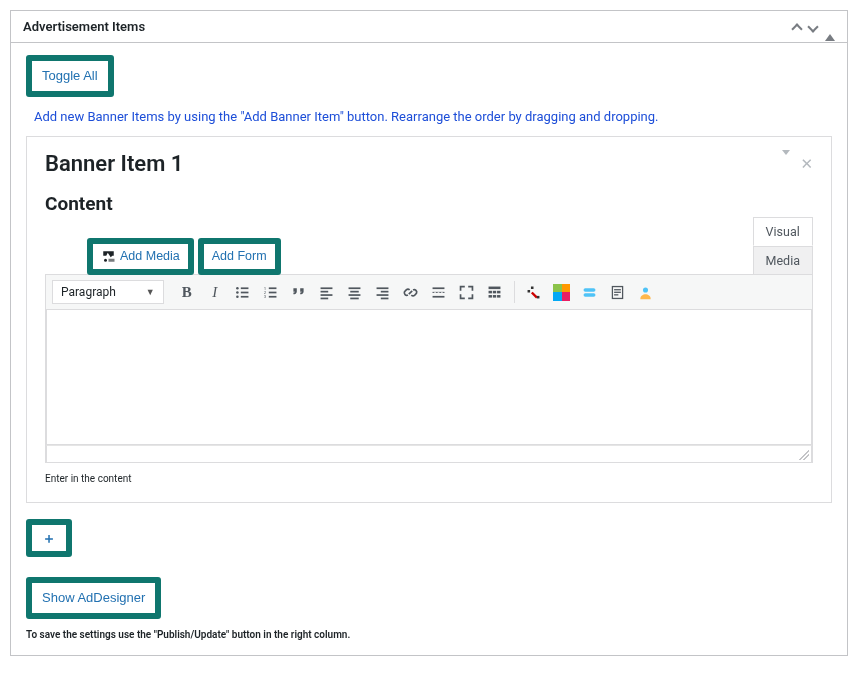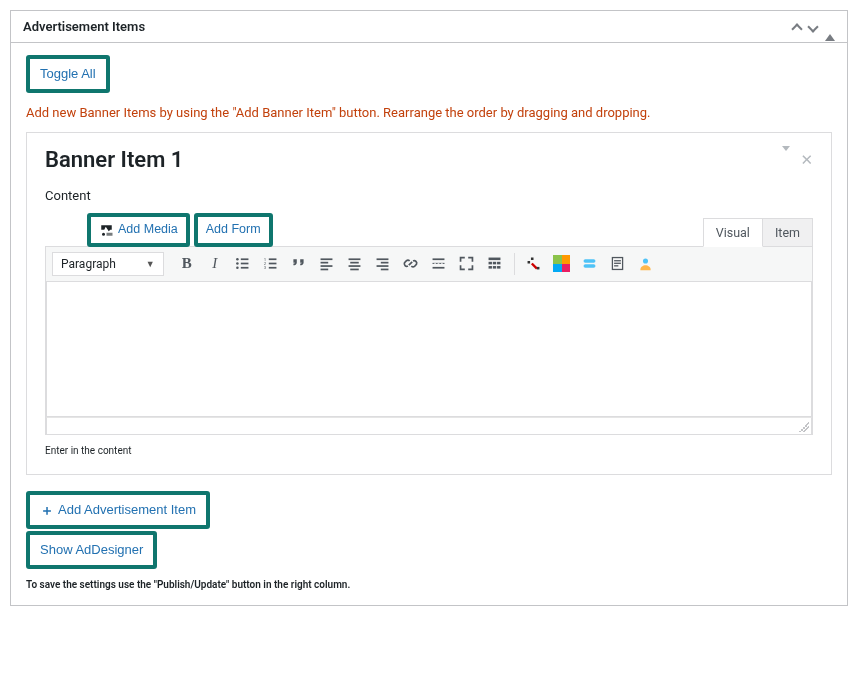--- a/index.html
+++ b/index.html
@@ -28,34 +28,34 @@
     display: flex;
     gap: 8px;
     color: #787c82;
   }
   .metabox-header .controls span { cursor: pointer; }
   .metabox-body { padding: 12px 15px 15px; }
   .btn-outline {
     display: inline-flex;
     align-items: center;
     gap: 4px;
-    border: 4px solid #0f766e;
+    border: 6px solid #0f766e;
     color: #2271b1;
     background: #fff;
     padding: 6px 10px;
     font-size: 13px;
     border-radius: 3px;
     cursor: pointer;
     line-height: 1.4;
   }
   .btn-outline + .btn-outline { margin-left: 0; }
   .small-buttons .btn-outline { padding: 4px 8px; font-size: 12.5px; }
   p.desc {
-    margin: 12px 0;
-    color: #c2410c;
+    margin: 12px 8px;
+    color: #1d4ed8;
     font-size: 13px;
   }
   p.note { font-size: 10px; margin: 10px 0 0; }
   p.note.bold { font-weight: 600; }
   .banner-item {
     border: 1px solid #dcdcde;
     background: #fff;
     padding: 14px 18px 18px;
     margin-bottom: 16px;
   }
@@ -69,35 +69,36 @@
     font-size: 22px;
     font-weight: 600;
   }
   .banner-header .item-controls {
     display: flex;
     gap: 10px;
     color: #b4b9be;
   }
   .banner-header .item-controls span { cursor: pointer; font-size: 15px; }
   .section-label {
-    margin: 16px 0 10px;
-    font-weight: 400;
-    font-size: 13px;
+    margin: 16px 0 2px;
+    font-weight: 700;
+    font-size: 19px;
   }
   .media-row {
     display: flex;
     justify-content: space-between;
     align-items: flex-end;
     margin-bottom: -1px;
     padding-left: 42px;
   }
   .media-row .left { display: flex; gap: 4px; }
   .editor-tabs {
     display: flex;
     position: relative;
+    flex-direction: column;
   }
   .editor-tab {
     border: 1px solid #dcdcde;
     background: #f0f0f1;
     color: #50575e;
     padding: 6px 12px;
     font-size: 12.5px;
     cursor: pointer;
     margin-left: -1px;
   }
@@ -234,21 +235,21 @@
                 </svg>
             </span>
             <span>Add Media</span>
           </button>
           <button class="btn-outline">
             <span>Add Form</span>
           </button>
         </div>
         <div class="editor-tabs">
           <div class="editor-tab active"><span>Visual</span></div>
-          <div class="editor-tab"><span>Item</span></div>
+          <div class="editor-tab"><span>Media</span></div>
         </div>
       </div>
 
       <div class="toolbar-wrap">
         <div class="toolbar">
           <div class="format-select">
             <span>Paragraph</span>
             <span class="caret">▼</span>
           </div>
           <span class="tbtn bold-i">B</span>
@@ -371,24 +372,23 @@
         <div class="editor-area"></div>
         <div class="editor-status"></div>
       </div>
 
       <p class="note">Enter in the content</p>
     </div>
 
     <div>
       <button class="btn-outline">
         <span class="plus-icon">＋</span>
-          <span>Add Advertisement Item</span>
       </button>
     </div>
-    <div style="margin-top:2px;">
+    <div style="margin-top:20px;">
       <button class="btn-outline">
         <span>Show AdDesigner</span>
       </button>
     </div>
 
     <p class="note bold">To save the settings use the "Publish/Update" button in the right column.</p>
   </div>
 </div>
 
 </body></html>

